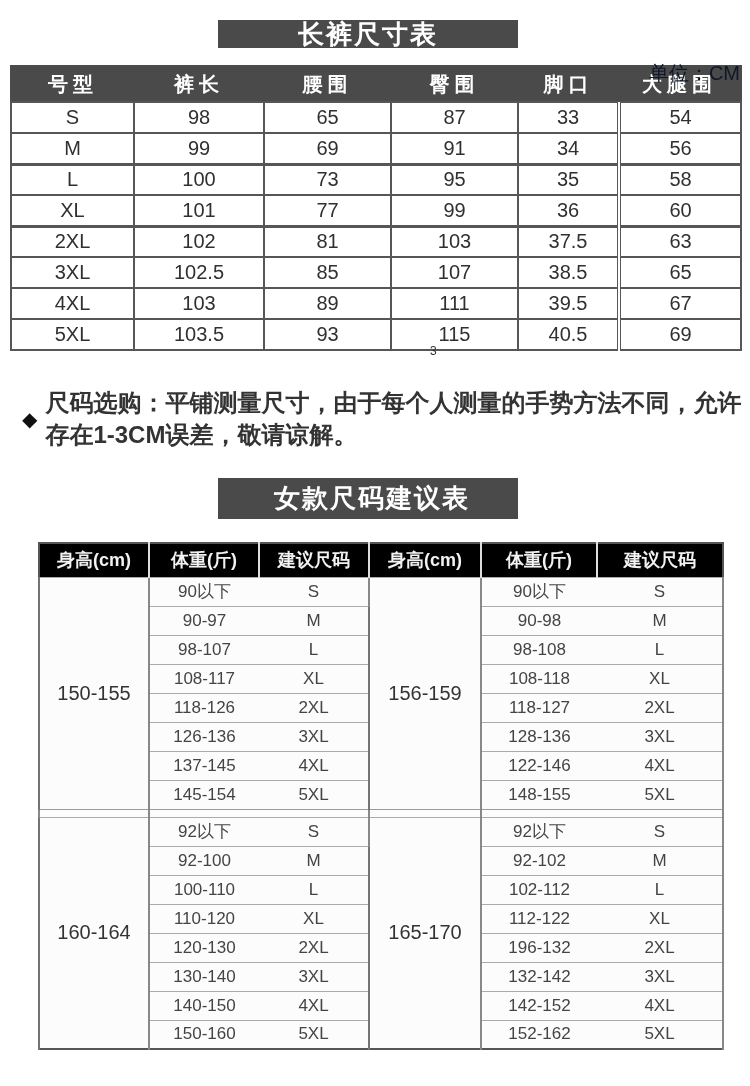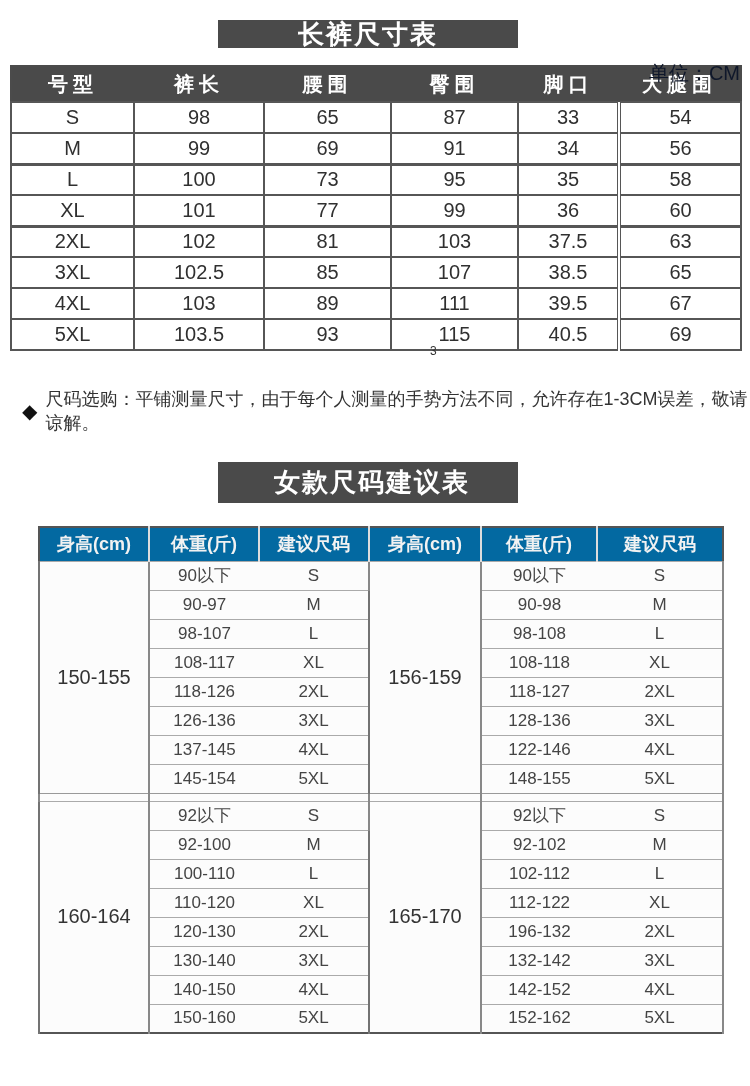--- a/index.html
+++ b/index.html
@@ -36,28 +36,28 @@
   .stray-digit {
     position:absolute; left:430px; top:344px;
     font-size:12px; color:#333333;
   }
   
   .note {
     display:flex; align-items:center; gap:8px;
     margin:36px 0 0 22px; color:#333333;
   }
   .note .diamond { font-size:20px; color:#111111; }
-  .note .note-text { font-size:18px; }
+  .note .note-text { font-size:24px;font-weight:bold; }
   
   .t2 {
     margin:23px 0 0 38px; width:684px;
     border:2px solid #555555; background:#fcfcfc;
   }
   .t2 th {
-    background:#0369a1; color:#f2f2f2; height:34px;
+    background:#000000; color:#f2f2f2; height:34px;
     font-size:18px; font-weight:bold; text-align:center;
     border-left:2px solid #dddddd;
   }
   .t2 th:first-child { border-left:none; }
   .t2 td {
     border-top:1px solid #aaaaaa; height:29px;
     font-size:17px; color:#444444; text-align:center;
   }
   .t2 .h-cell {
     border-right:2px solid #888888; border-left:2px solid #737373;

